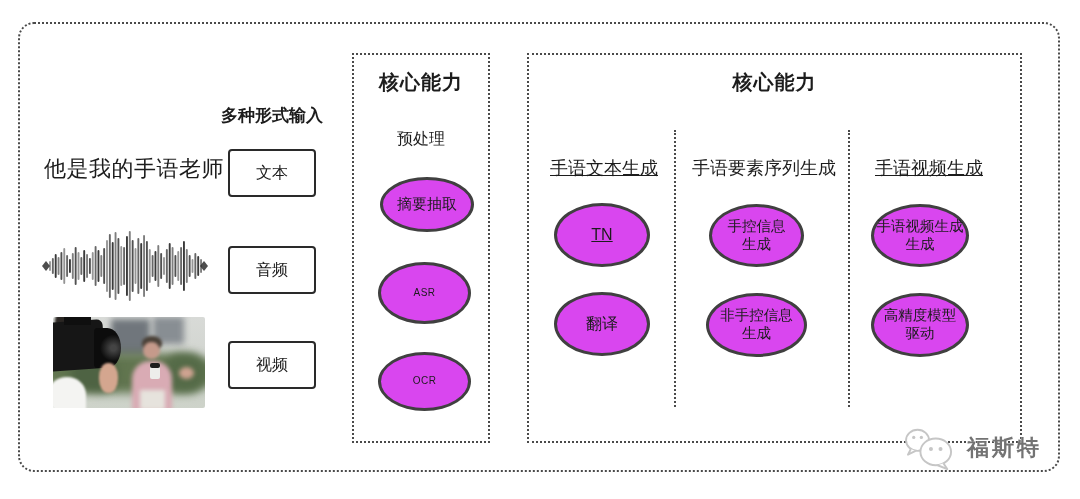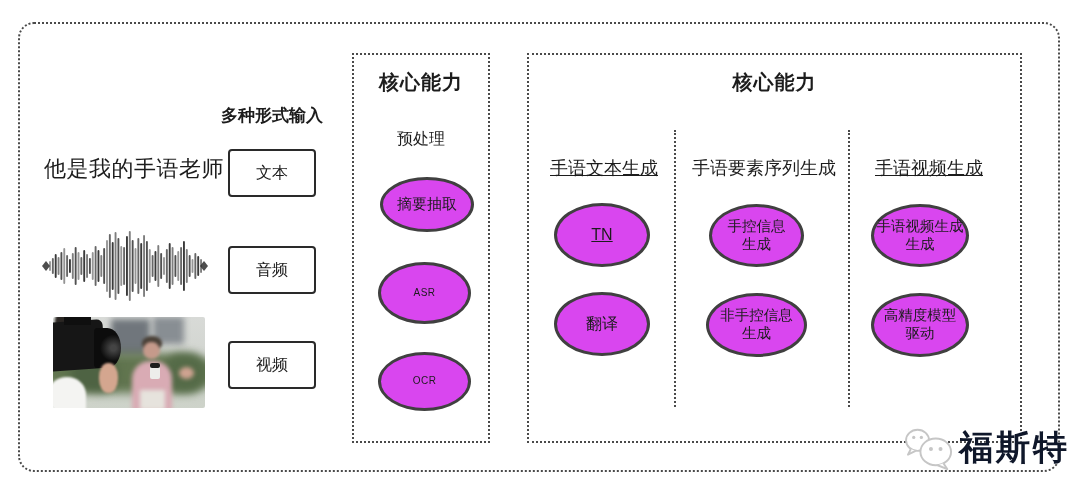--- a/index.html
+++ b/index.html
@@ -75,22 +75,22 @@
   .e-c1b{left:25px;top:237px;width:90px;height:58px;}
   .e-c1a .node-line,.e-c1b .node-line{font-size:16px;}
   .e-c2a{left:180px;top:149px;width:89px;height:57px;}
   .e-c2b{left:177px;top:238px;width:95px;height:58px;}
   .e-c3a{left:342px;top:149px;width:92px;height:57px;}
   .e-c3b{left:342px;top:238px;width:92px;height:58px;}
   .two-line .node-line{font-size:14.5px;}
 
   
   .watermark{position:absolute;left:901px;top:425px;display:flex;align-items:center;z-index:5;}
-  .brand-name{font-size:34px;font-weight:bold;color:#0f172a;letter-spacing:3px;
-    text-shadow:0 0 1px #ffffff;}
+  .brand-name{font-size:22px;font-weight:bold;color:#737373;letter-spacing:3px;
+    text-shadow:0 0 1px #ffffff;margin-left:8px;}
 </style>
 </head>
 <body>
 
 <div class="canvas">
   <div class="outer-border"></div>
 
   <div class="inputs-title">多种形式输入</div>
   <div class="sample-text">他是我的手语老师</div>
 

